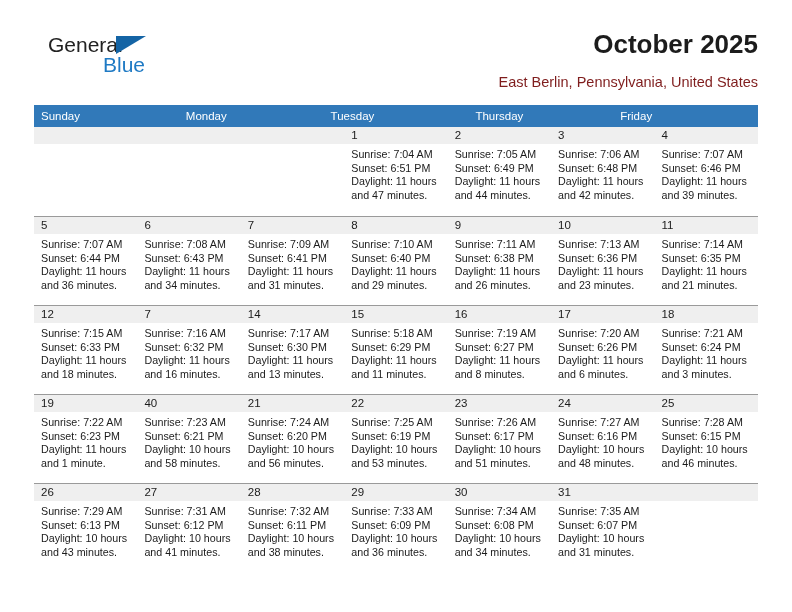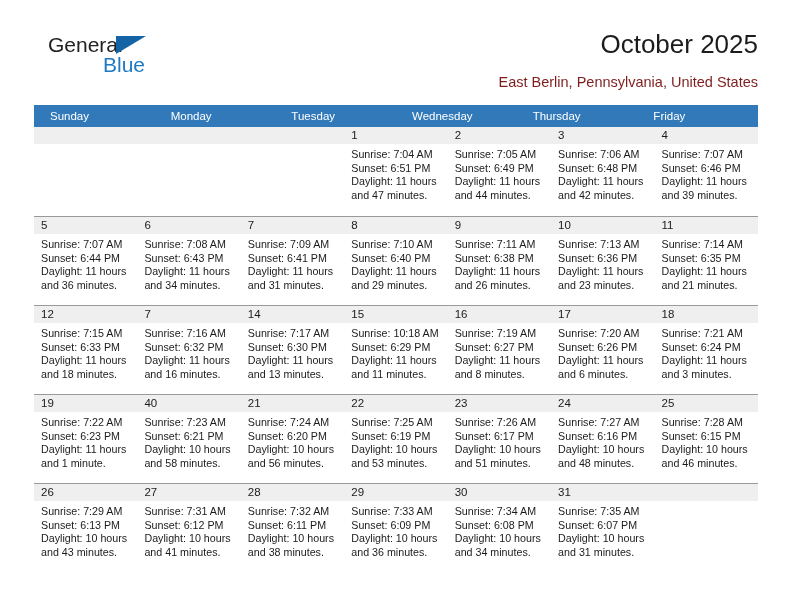--- a/index.html
+++ b/index.html
@@ -68,21 +68,21 @@
   }
 
   .title {
     position: absolute;
     right: 0;
     top: 0px;
     font-size: 26px;
     color: #1c1c1c;
     text-align: right;
     white-space: nowrap;
-    font-weight: normal;
+    font-weight: bold;
     line-height: 32px;
   }
   .subtitle {
     position: absolute;
     right: 0;
     top: 45px;
     font-size: 14.5px;
     color: #7f1d1d;
     text-align: right;
     white-space: nowrap;
@@ -100,21 +100,21 @@
     display: flex;
     width: 100%;
     background: #3179b9;
     height: 22px;
   }
   .weekhead .wh {
     flex: 1 1 0;
     color: #ffffff;
     font-size: 11.5px;
     line-height: 22px;
-    padding-left: 16px;
+    padding-left: 7px;
     box-sizing: border-box;
     white-space: nowrap;
     overflow: hidden;
   }
 
   .week {
     display: flex;
     width: 100%;
     border-top: 1px solid #9a9a9a;
     height: 89px;
@@ -165,21 +165,20 @@
     </div>
     <div class="title">October 2025</div>
     <div class="subtitle">East Berlin, Pennsylvania, United States</div>
   </div>
 
   <div class="calendar">
     <div class="weekhead">
       <div class="wh">Sunday</div>
       <div class="wh">Monday</div>
       <div class="wh">Tuesday</div>
-      <div class="wh">Wednesday</div>
       <div class="wh">Thursday</div>
       <div class="wh">Friday</div>
     </div>
     <div id="weeks-container">
         <div class="week first">
           <div class="cell empty">
             <div class="daynum-band">
               <div class="daynum"></div>
             </div>
             <div class="cellbody"></div>
@@ -352,21 +351,21 @@
               <div class="ln">Sunset: 6:30 PM</div>
               <div class="ln">Daylight: 11 hours</div>
               <div class="ln">and 13 minutes.</div>
             </div>
           </div>
           <div class="cell">
             <div class="daynum-band">
               <div class="daynum">15</div>
             </div>
             <div class="cellbody">
-              <div class="ln">Sunrise: 10:18 AM</div>
+              <div class="ln">Sunrise: 5:18 AM</div>
               <div class="ln">Sunset: 6:29 PM</div>
               <div class="ln">Daylight: 11 hours</div>
               <div class="ln">and 11 minutes.</div>
             </div>
           </div>
           <div class="cell">
             <div class="daynum-band">
               <div class="daynum">16</div>
             </div>
             <div class="cellbody">

